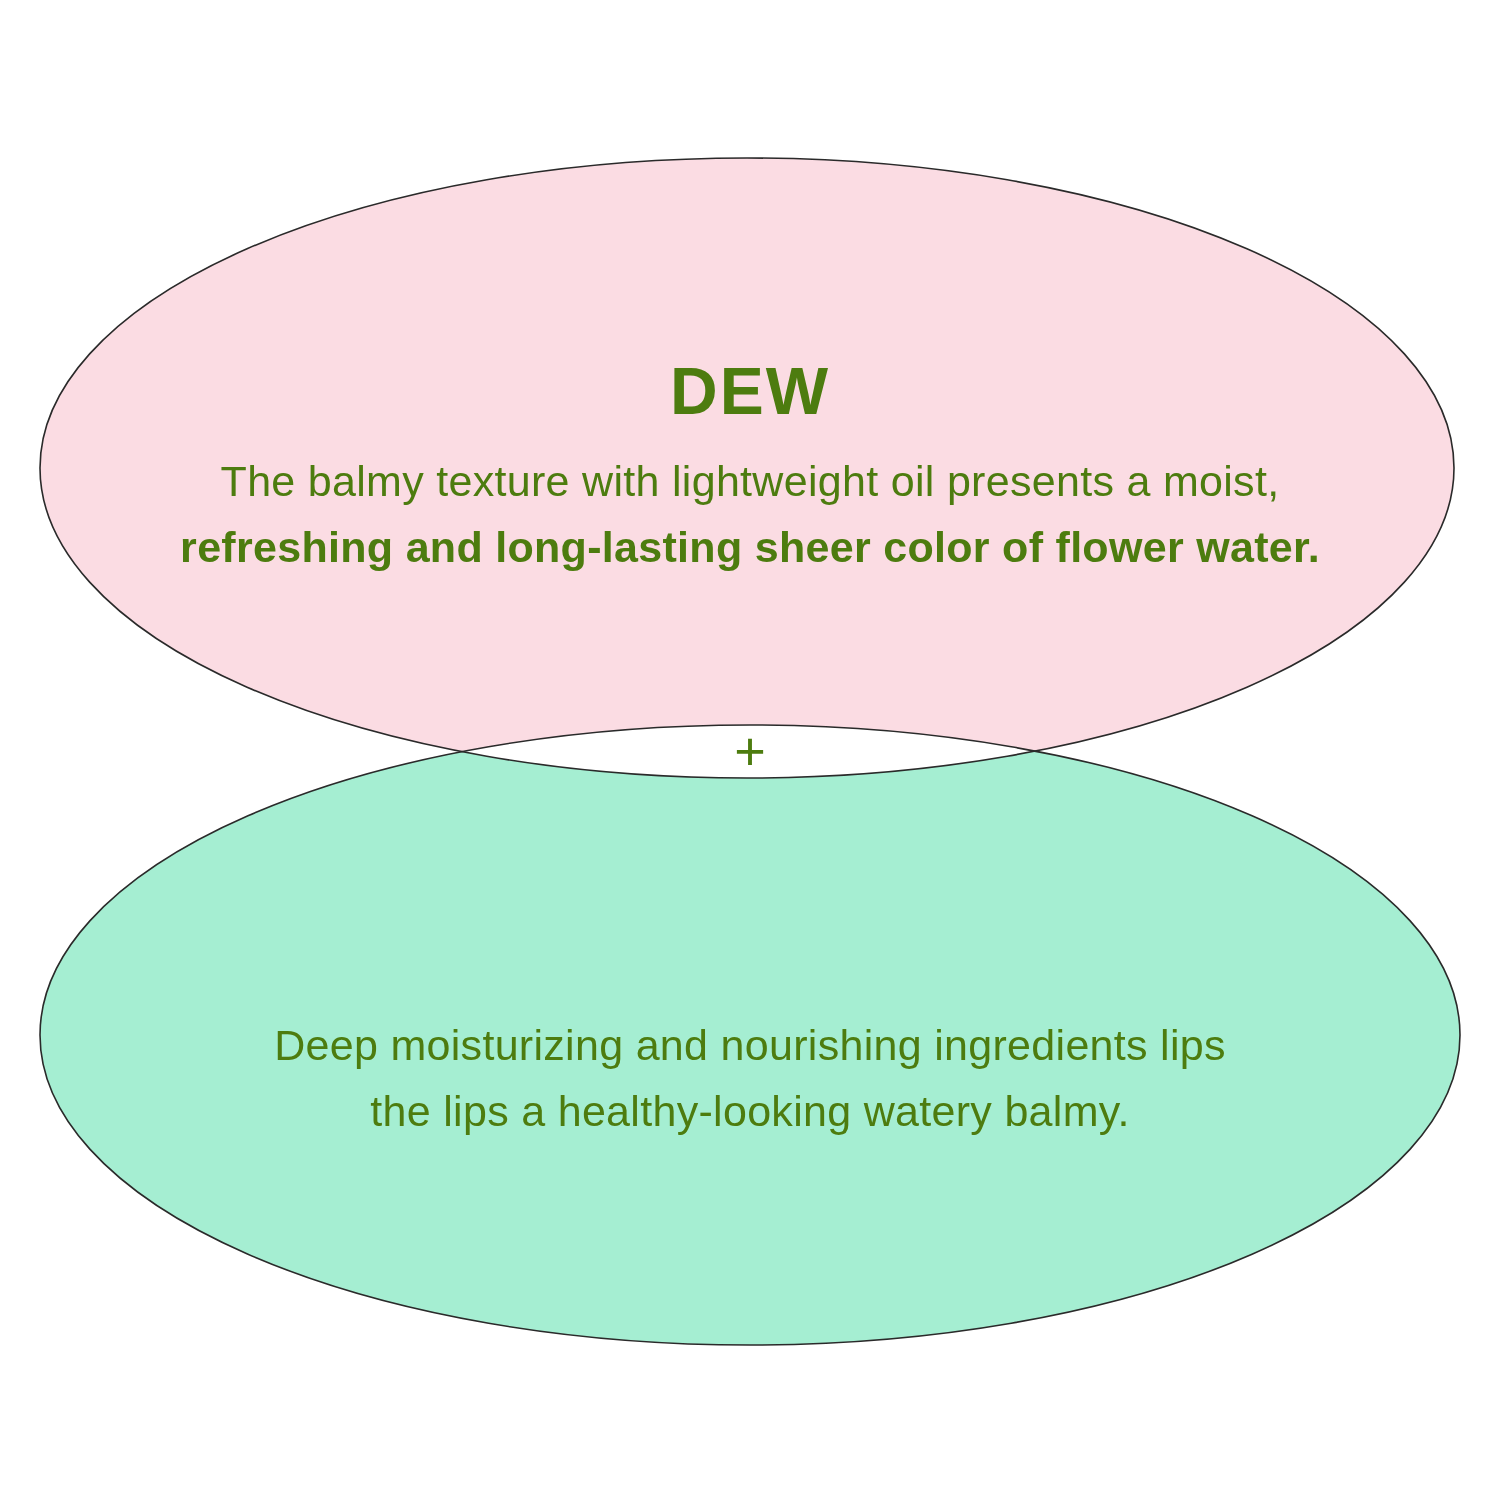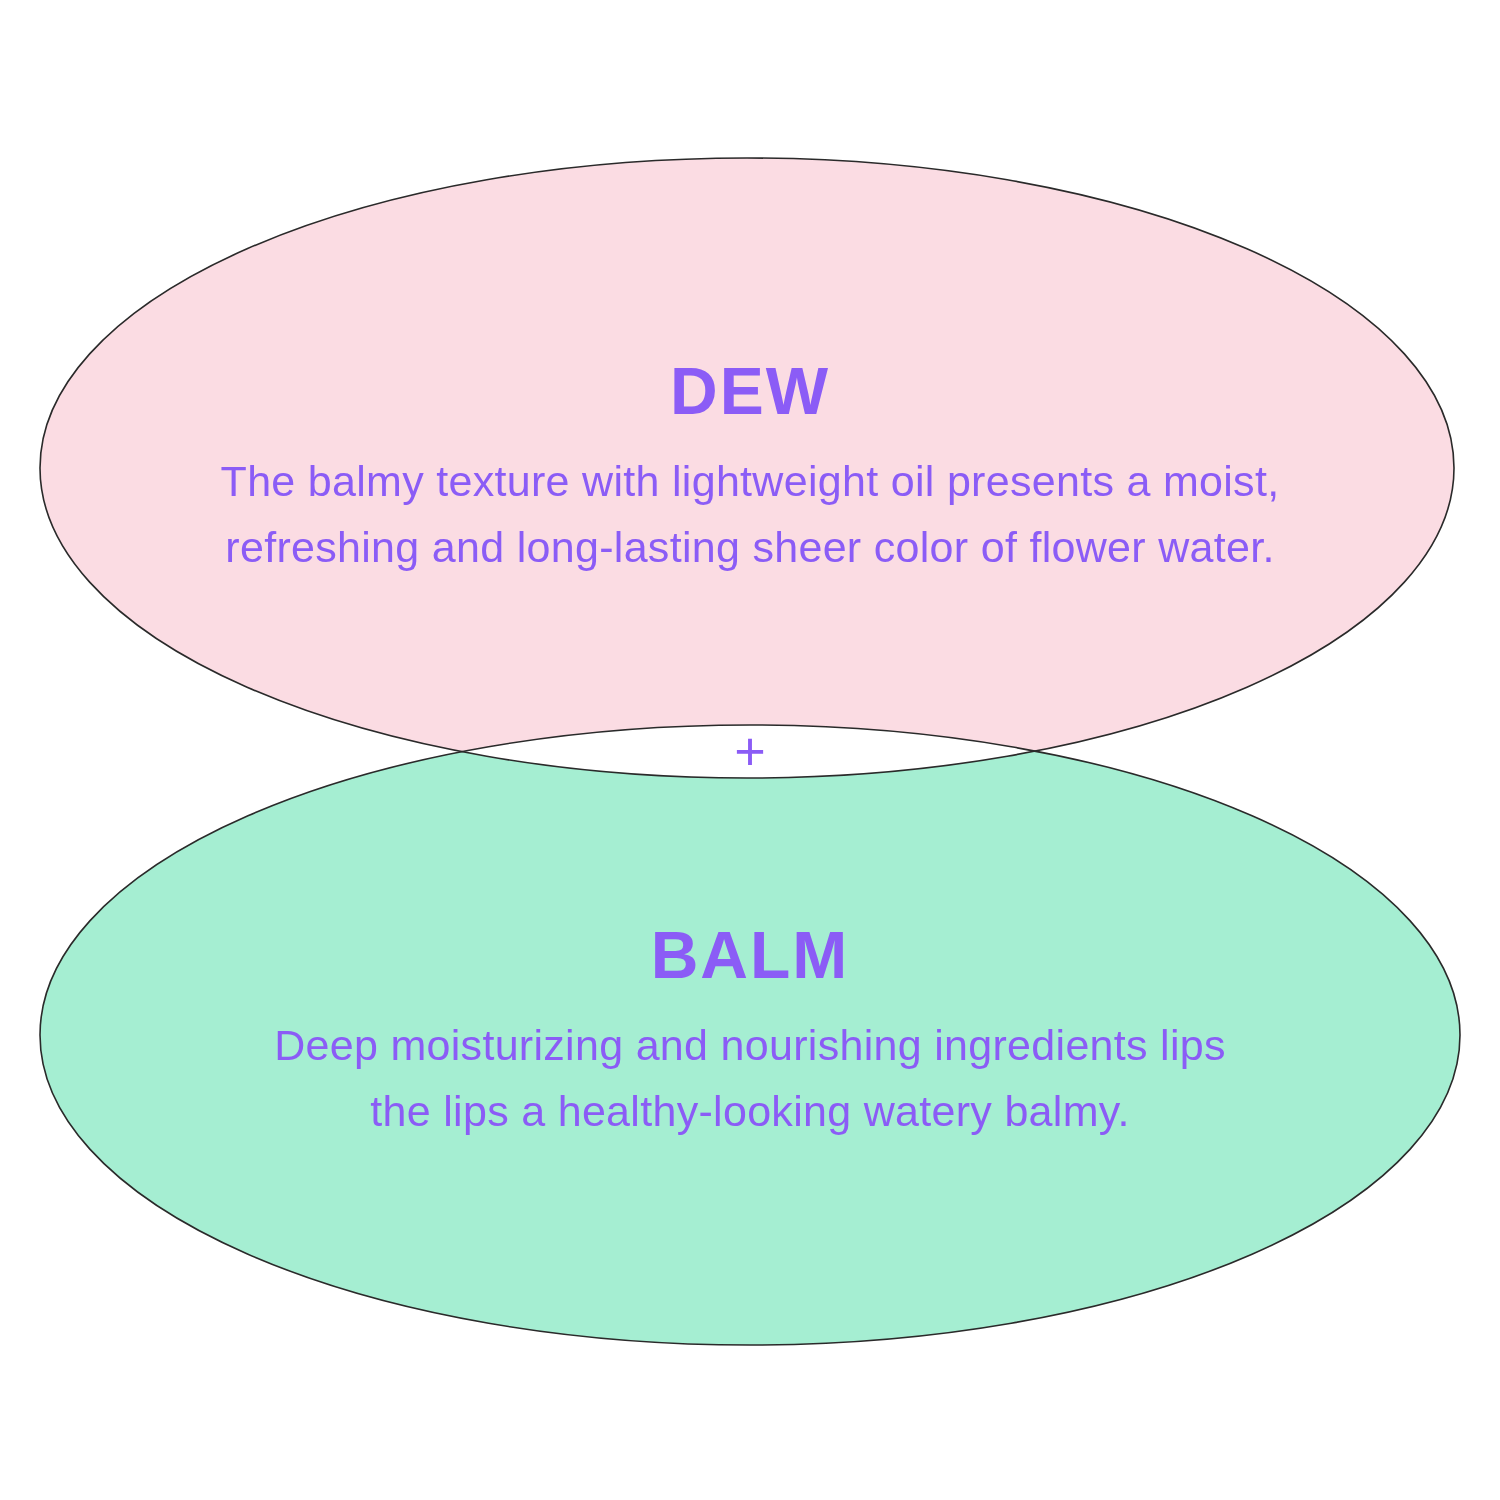--- a/index.html
+++ b/index.html
@@ -7,21 +7,21 @@
     padding: 0;
     background: #ffffff;
   }
   .stage {
     position: relative;
     width: 1500px;
     height: 1500px;
     background: #ffffff;
     overflow: hidden;
     font-family: "Liberation Sans", sans-serif;
-    color: #8b5cf6;
+    color: #4d7c0f;
   }
   .stage svg {
     position: absolute;
     top: 0;
     left: 0;
   }
   .text-layer {
     position: absolute;
     left: 0;
     width: 100%;
@@ -40,21 +40,21 @@
     line-height: 66px;
     white-space: nowrap;
   }
   .plus {
     font-size: 54px;
     font-weight: 400;
     line-height: 1;
   }
   #title-dew   { top: 358px; }
   #dew-line-1  { top: 448px; }
-  #dew-line-2  { top: 514px; }
+  #dew-line-2  { top: 514px; font-weight: bold; }
   #plus-sign   { top: 724px; }
   #title-balm  { top: 922px; }
   #balm-line-1 { top: 1012px; }
   #balm-line-2 { top: 1078px; }
 </style>
 </head>
 <body>
 
 <div class="stage">
 
@@ -77,19 +77,18 @@
   </svg>
 
   <div id="title-dew" class="text-layer bubble-title">DEW</div>
 
   <div id="dew-line-1" class="text-layer bubble-line">The balmy texture with lightweight oil presents a moist,</div>
 
   <div id="dew-line-2" class="text-layer bubble-line">refreshing and long-lasting sheer color of flower water.</div>
 
   <div id="plus-sign" class="text-layer plus">+</div>
 
-  <div id="title-balm" class="text-layer bubble-title">BALM</div>
 
   <div id="balm-line-1" class="text-layer bubble-line">Deep moisturizing and nourishing ingredients lips</div>
 
   <div id="balm-line-2" class="text-layer bubble-line">the lips a healthy-looking watery balmy.</div>
 
 </div>
 
 </body></html>

